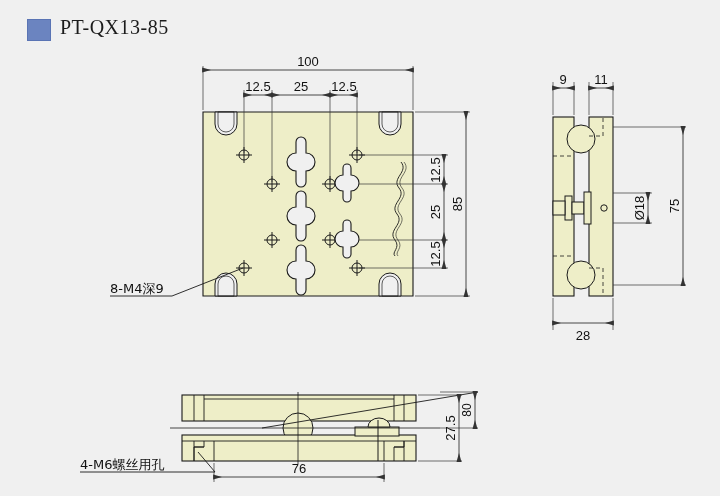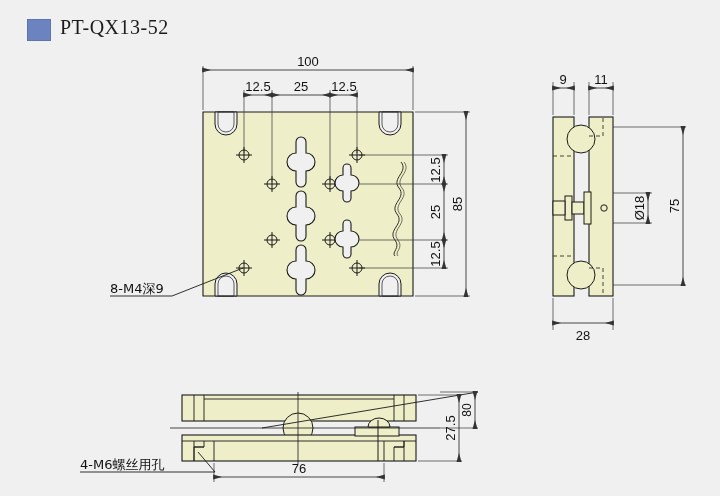--- a/index.html
+++ b/index.html
@@ -20,21 +20,21 @@
   .lbl-s{font-family:"Liberation Sans",sans-serif;font-size:12px;fill:#111;}
   .cn{font-family:"DejaVu Sans",sans-serif;font-size:13px;fill:#111;}
 </style>
 </head>
 <body>
 
 <div id="root">
 
   <div class="hdr">
     <div class="hdr-sq"></div>
-    <div class="hdr-title">PT-QX13-52</div>
+    <div class="hdr-title">PT-QX13-85</div>
   </div>
 
   <svg width="720" height="496" viewBox="0 0 720 496">
     <defs>
       <marker id="ah" markerWidth="10" markerHeight="8" refX="9" refY="4" orient="auto">
         <path d="M0,4 L10,1.2 L10,6.8 Z" fill="#333"></path>
       </marker>
       <marker id="ahs" markerWidth="10" markerHeight="8" refX="1" refY="4" orient="auto">
         <path d="M10,4 L0,1.2 L0,6.8 Z" fill="#333"></path>
       </marker>

